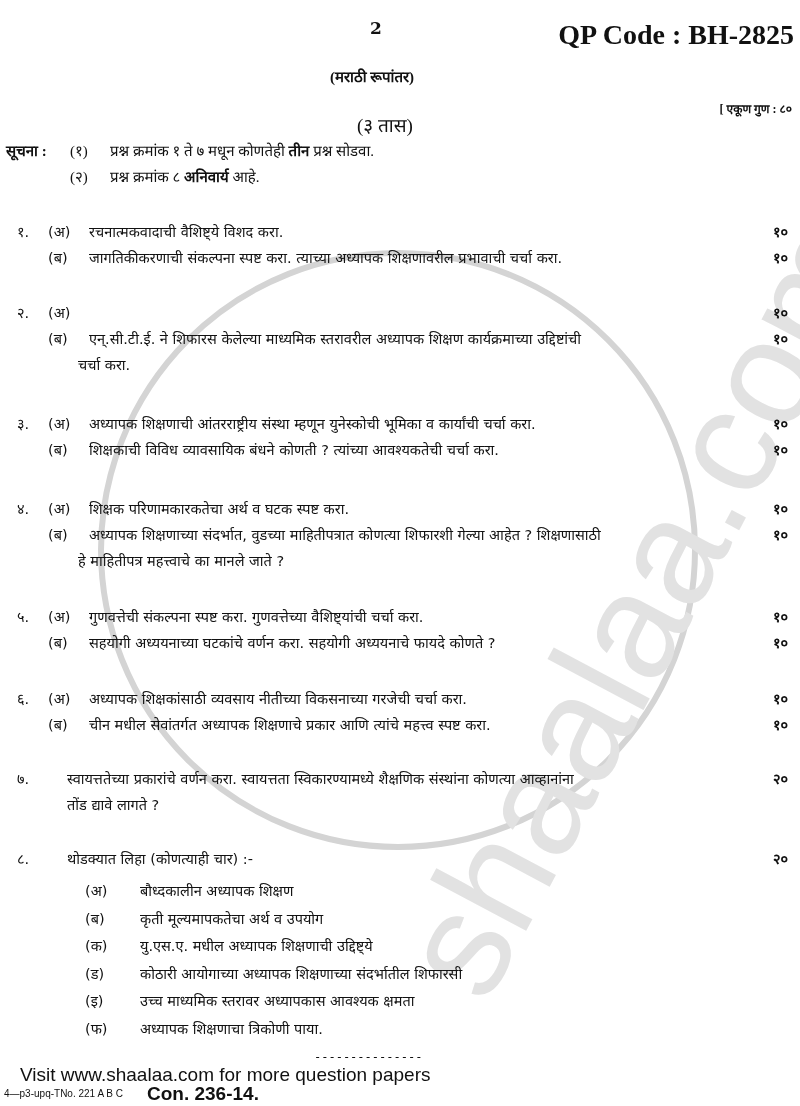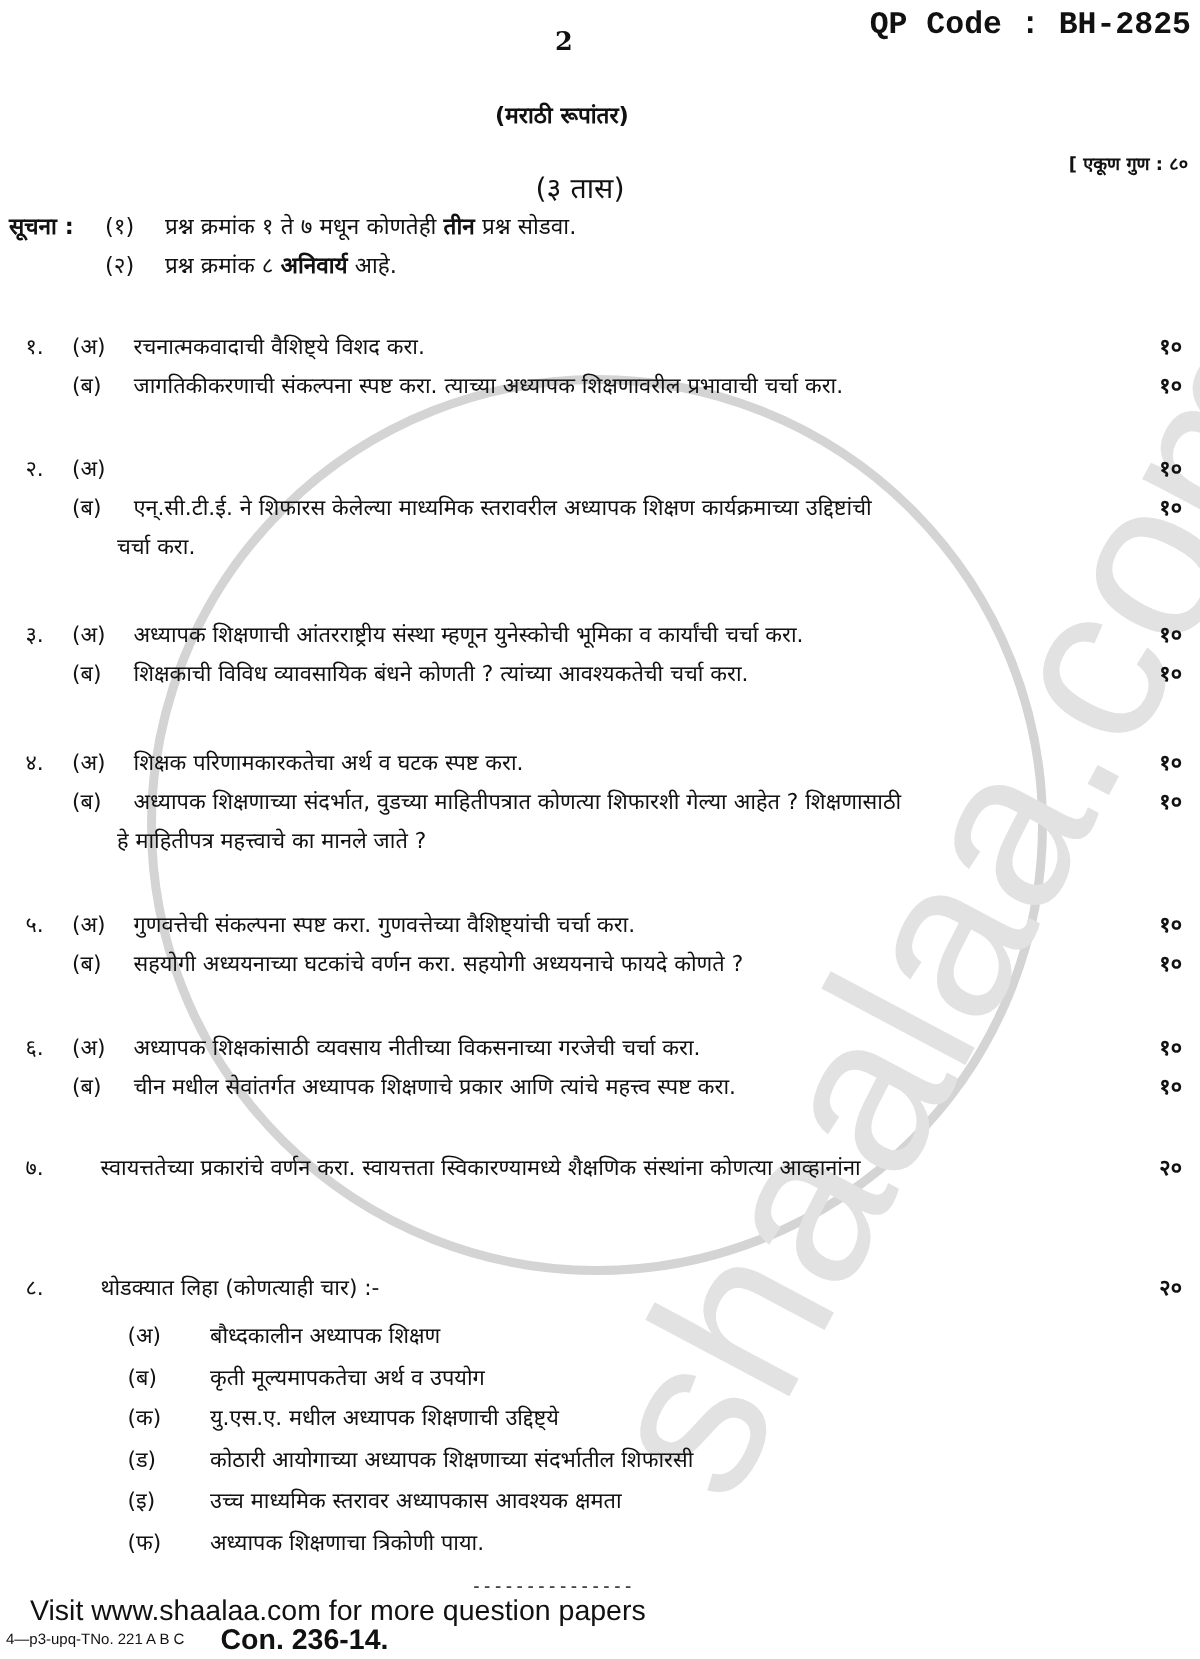--- a/index.html
+++ b/index.html
@@ -1,21 +1,21 @@
 <!DOCTYPE html>
 <html><head>
 <meta charset="utf-8">
 <style>
   html, body { margin: 0; padding: 0; background: #ffffff; }
   body { width: 800px; height: 1106px; position: relative; overflow: hidden;
          font-family: "DejaVu Sans", sans-serif; color: #111; }
   .page { position: absolute; inset: 0; }
-  .abs { position: absolute; white-space: nowrap; }
+  .abs { position: absolute; white-space: nowrap; font-family: Liberation Serif, serif; }
   .page-num { left: 370px; top: 18px; font-family: "DejaVu Serif", serif; font-size: 17px; font-weight: bold; }
-  .qp-code { right: 6px; top: 6px; font-family: Liberation Mono, monospace; font-size: 21px; font-weight: bold; }
+  .qp-code { right: 6px; top: 19px; font-family: Liberation Serif, serif; font-size: 28px; font-weight: bold; }
   .subtitle { left: 330px; top: 66px; font-size: 15px; font-weight: bold; }
   .duration { left: 357px; top: 112px; font-size: 19px; }
   .total { right: 8px; top: 100px; font-size: 12px; font-weight: bold; }
   .notes { left: 6px; top: 140px; font-size: 15px; }
   .notes .row { display: flex; height: 26px; }
   .notes .lbl { font-weight: bold; width: 64px; }
   .notes .indent { width: 64px; }
   .notes .num { width: 40px; }
   b.em { font-weight: bold; }
 
@@ -162,20 +162,23 @@
         <span class="marks">१०</span>
       </div>
     </div>
 
     <div class="q" style="top:766px">
       <div class="line">
         <span class="qn">७.</span>
         <span class="txt7">स्वायत्ततेच्या प्रकारांचे वर्णन करा. स्वायत्तता स्विकारण्यामध्ये शैक्षणिक संस्थांना कोणत्या आव्हानांना</span>
         <span class="marks">२०</span>
       </div>
+      <div class="line">
+        <span class="cont7">तोंड द्यावे लागते ?</span>
+      </div>
     </div>
 
     <div class="q" style="top:846px">
       <div class="line">
         <span class="qn">८.</span>
         <span class="txt7">थोडक्यात लिहा (कोणत्याही चार) :-</span>
         <span class="marks">२०</span>
       </div>
     </div>
 

